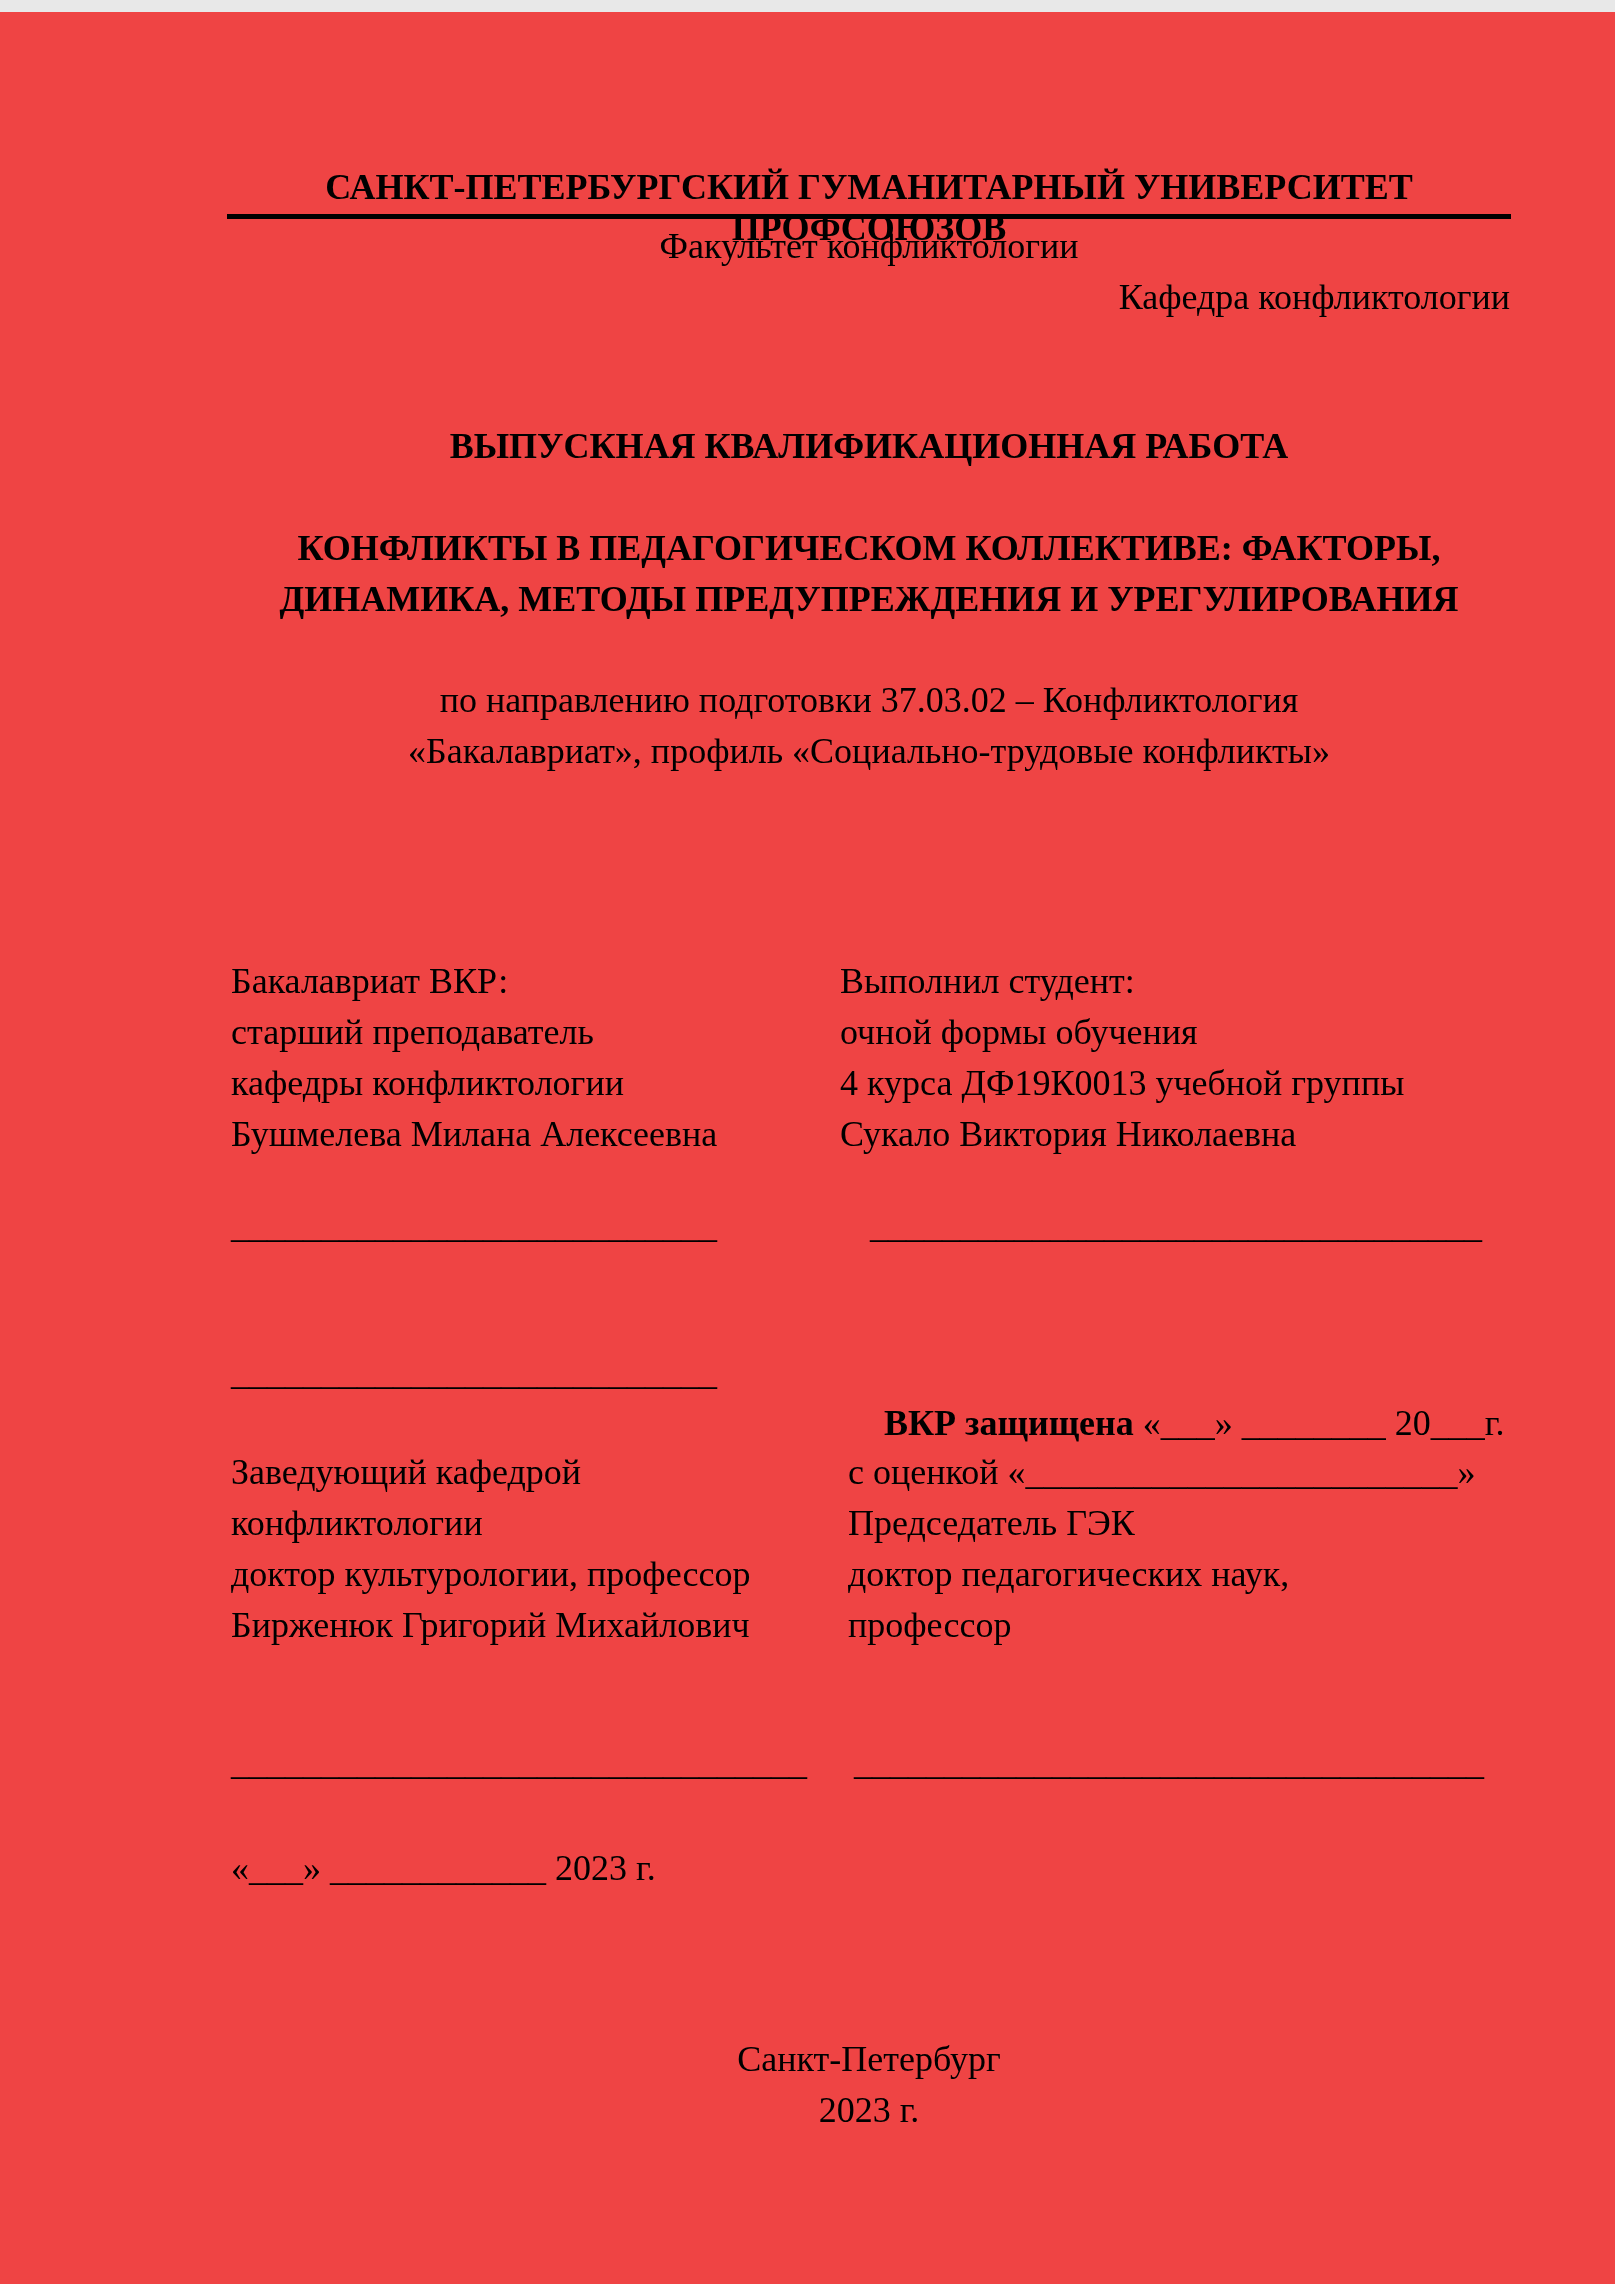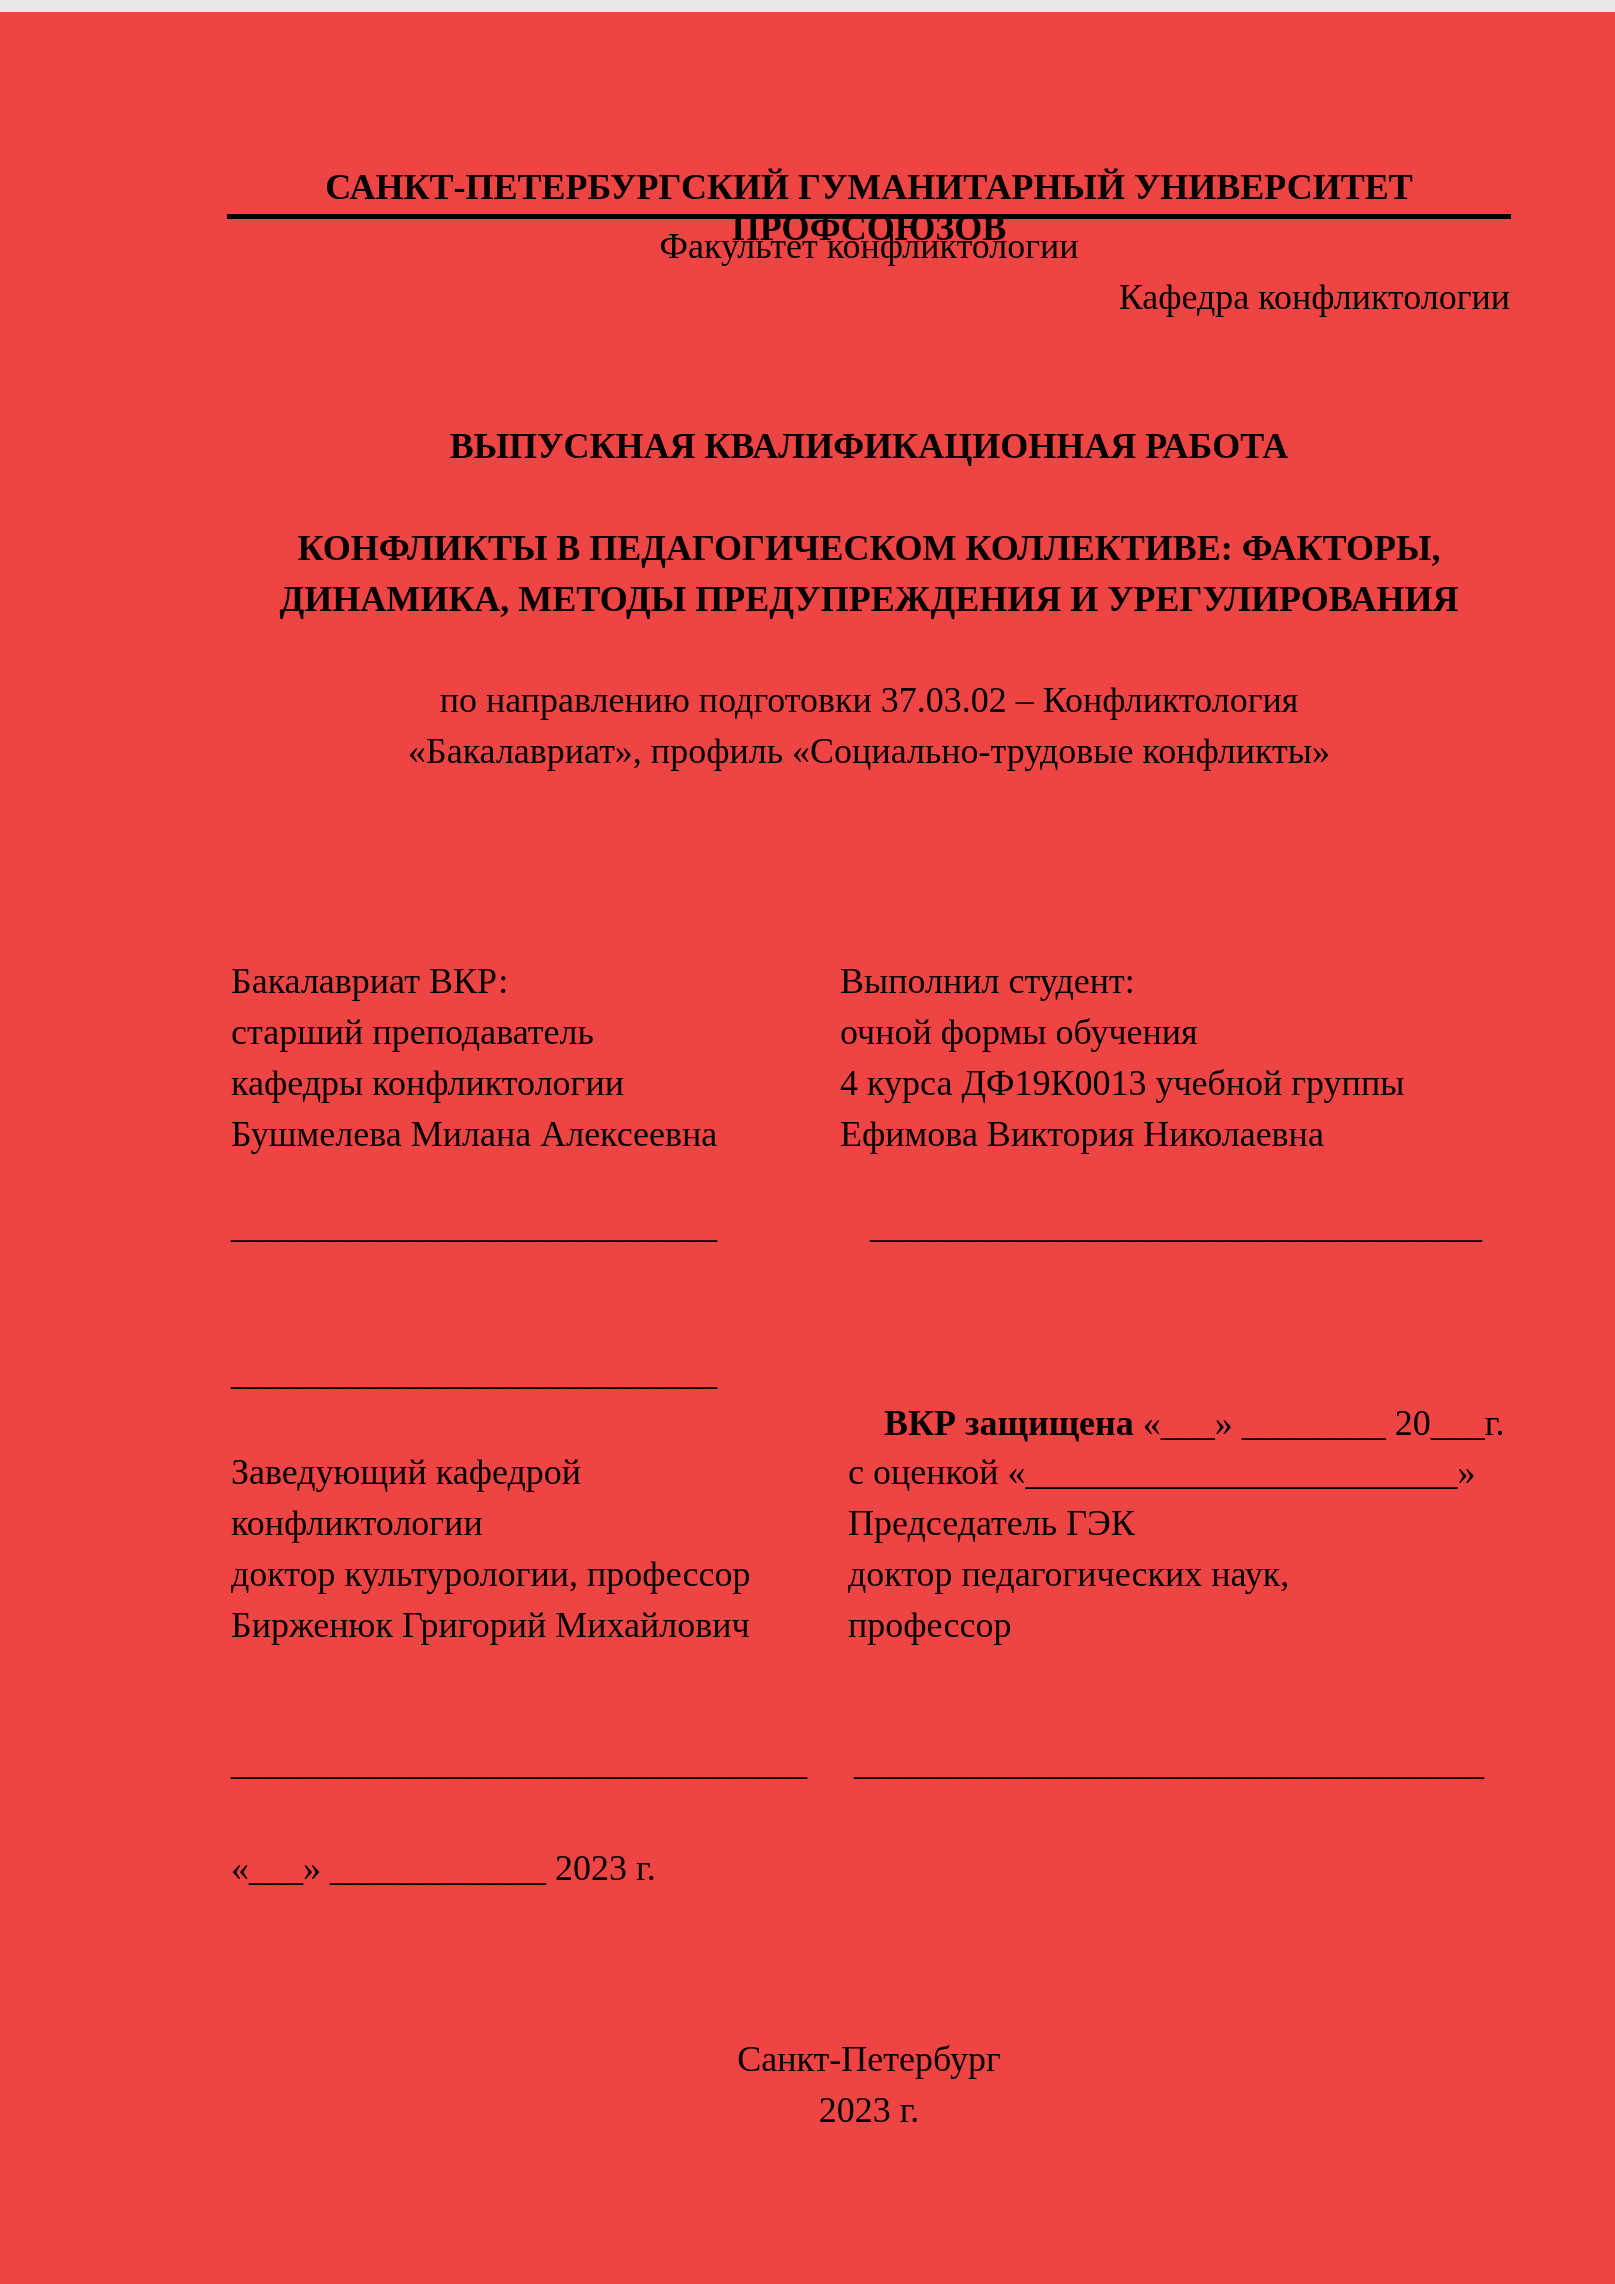--- a/index.html
+++ b/index.html
@@ -43,21 +43,21 @@
   <div class="abs" style="left:231px;top:944px;">
     <div>Бакалавриат ВКР:</div>
     <div>старший преподаватель</div>
     <div>кафедры конфликтологии</div>
     <div>Бушмелева Милана Алексеевна</div>
   </div>
   <div class="abs" style="left:840px;top:944px;">
     <div>Выполнил студент:</div>
     <div>очной формы обучения</div>
     <div>4 курса ДФ19К0013 учебной группы</div>
-    <div>Ефимова Виктория Николаевна</div>
+    <div>Сукало Виктория Николаевна</div>
   </div>
 
   <div class="abs line" style="left:231px;top:1188px;">___________________________</div>
   <div class="abs line" style="left:870px;top:1188px;">__________________________________</div>
 
   <div class="abs line" style="left:231px;top:1335px;">___________________________</div>
   <div class="abs line" style="left:848px;top:1335px;">
     <span class="b">ВКР защищена</span><span> «___» ________ 20___г.</span>
   </div>
 

